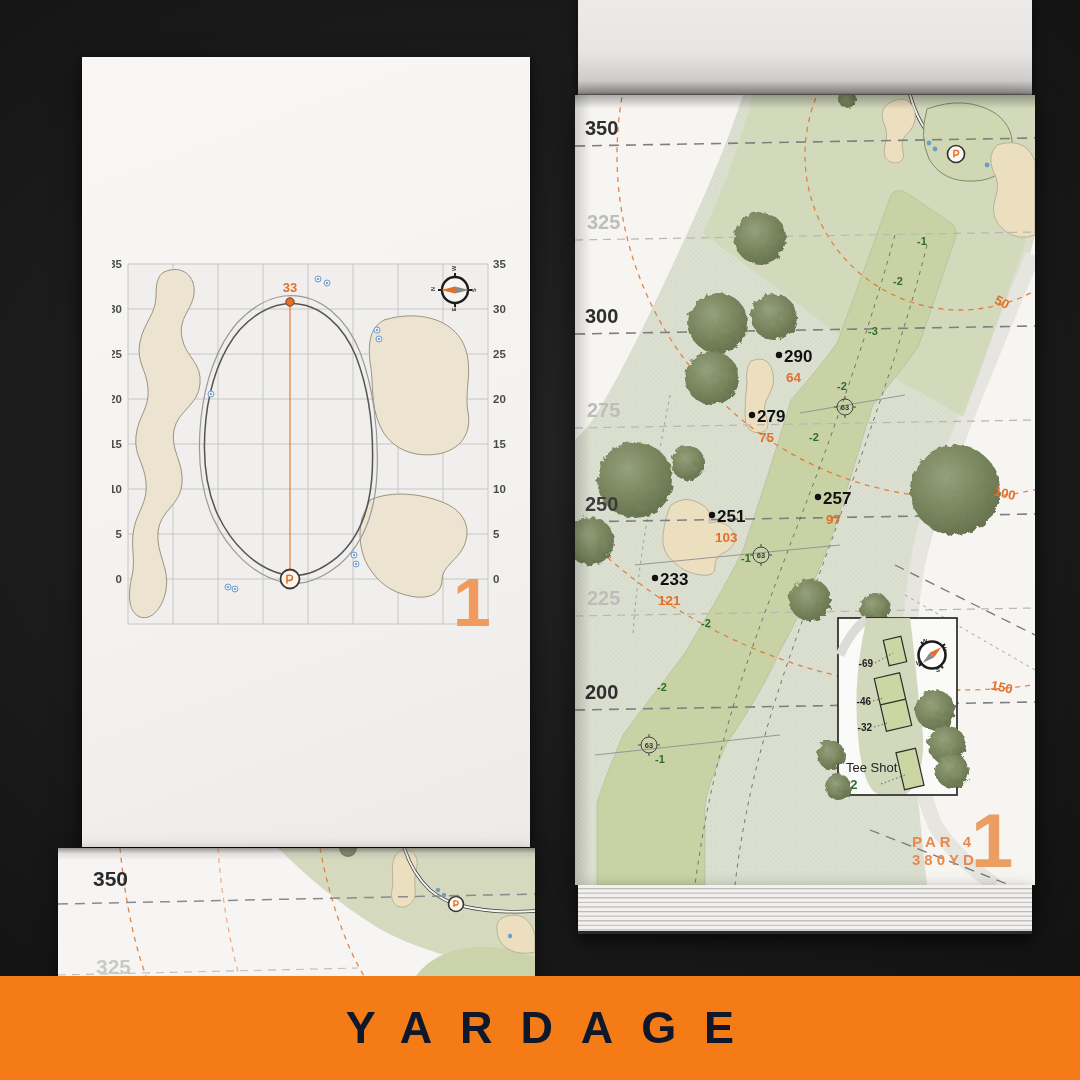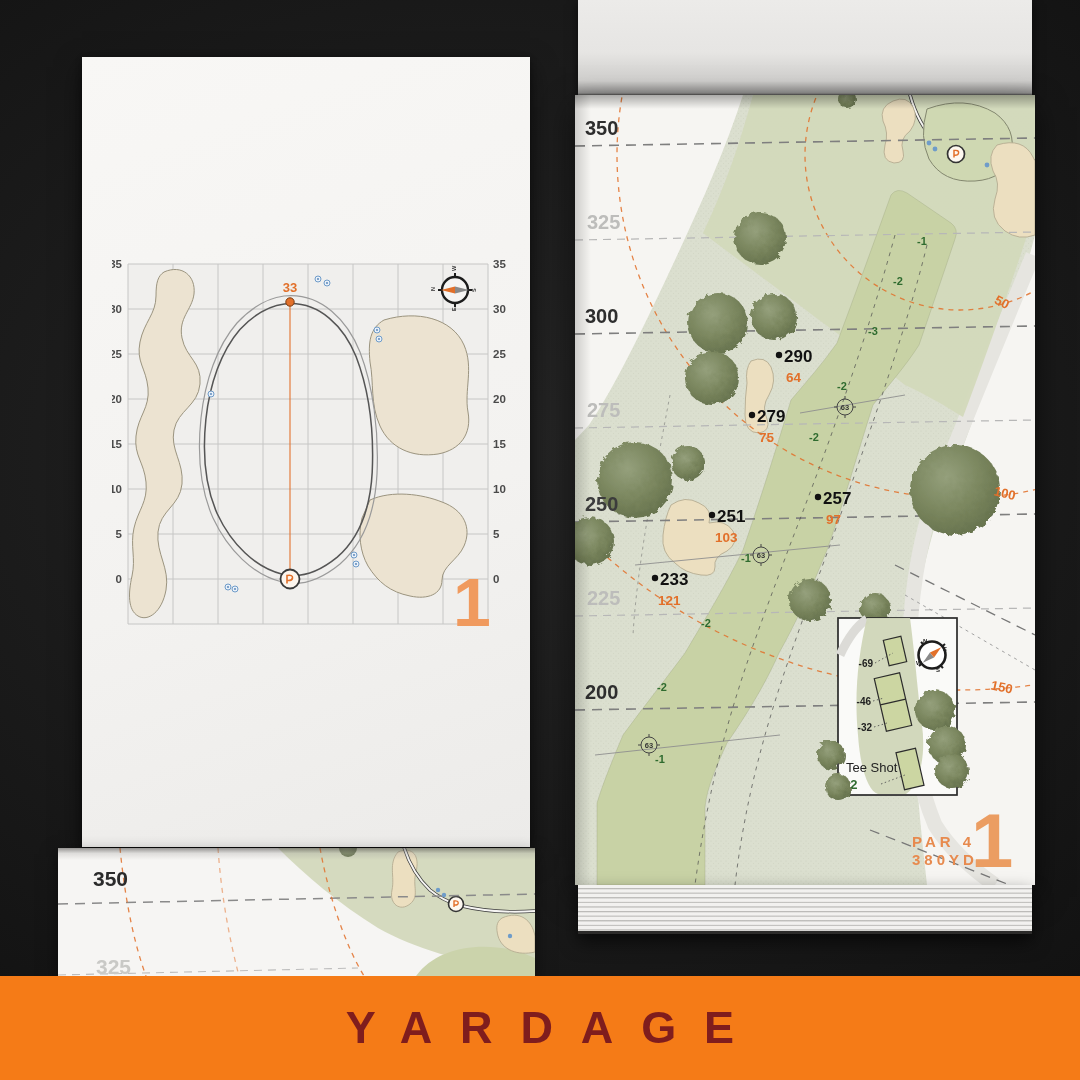--- a/index.html
+++ b/index.html
@@ -49,21 +49,21 @@
     background:repeating-linear-gradient(180deg,#f2f1ef 0px,#f2f1ef 2.6px,#b8b7b4 3.4px,#e6e5e3 4.6px);
     border-bottom:3px solid #2c2b2a;
     box-shadow:0 8px 18px rgba(0,0,0,.6);
   }
   
   .banner{
     left:0;top:976px;width:1080px;height:104px;z-index:50;
   }
   .banner-title{
     width:100%;height:100%;display:flex;align-items:center;justify-content:center;
-    color:#7f1d1d;font-size:45px;font-weight:700;letter-spacing:0.62em;text-indent:0.62em;
+    color:#0f172a;font-size:45px;font-weight:700;letter-spacing:0.62em;text-indent:0.62em;
   }
   svg text{font-family:"Liberation Sans", sans-serif;}
 </style>
 </head>
 <body>
 
 <div class="abs left-page">
   <svg class="abs" style="left:30px;top:193px" width="396" height="390" viewBox="0 0 396 390">
 
     <rect x="16" y="14" width="360" height="360" fill="#f0efed"></rect>

